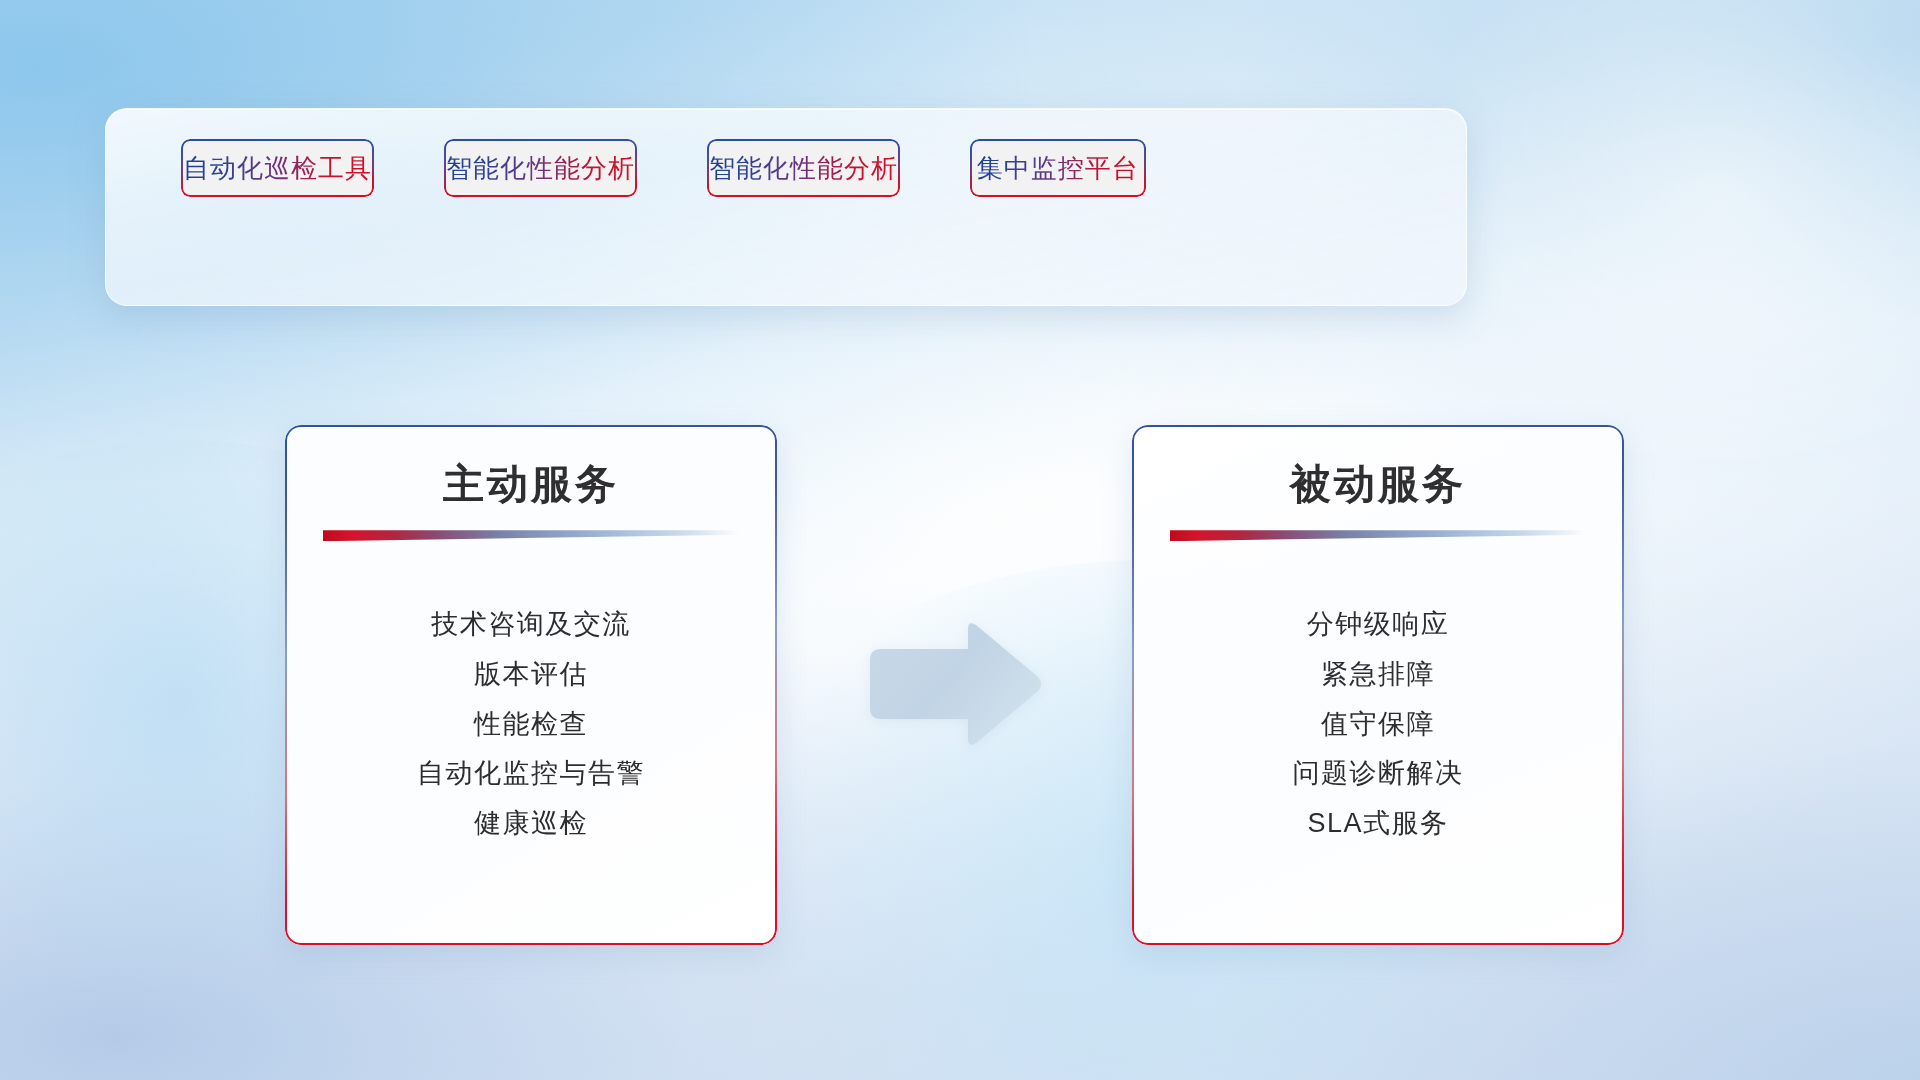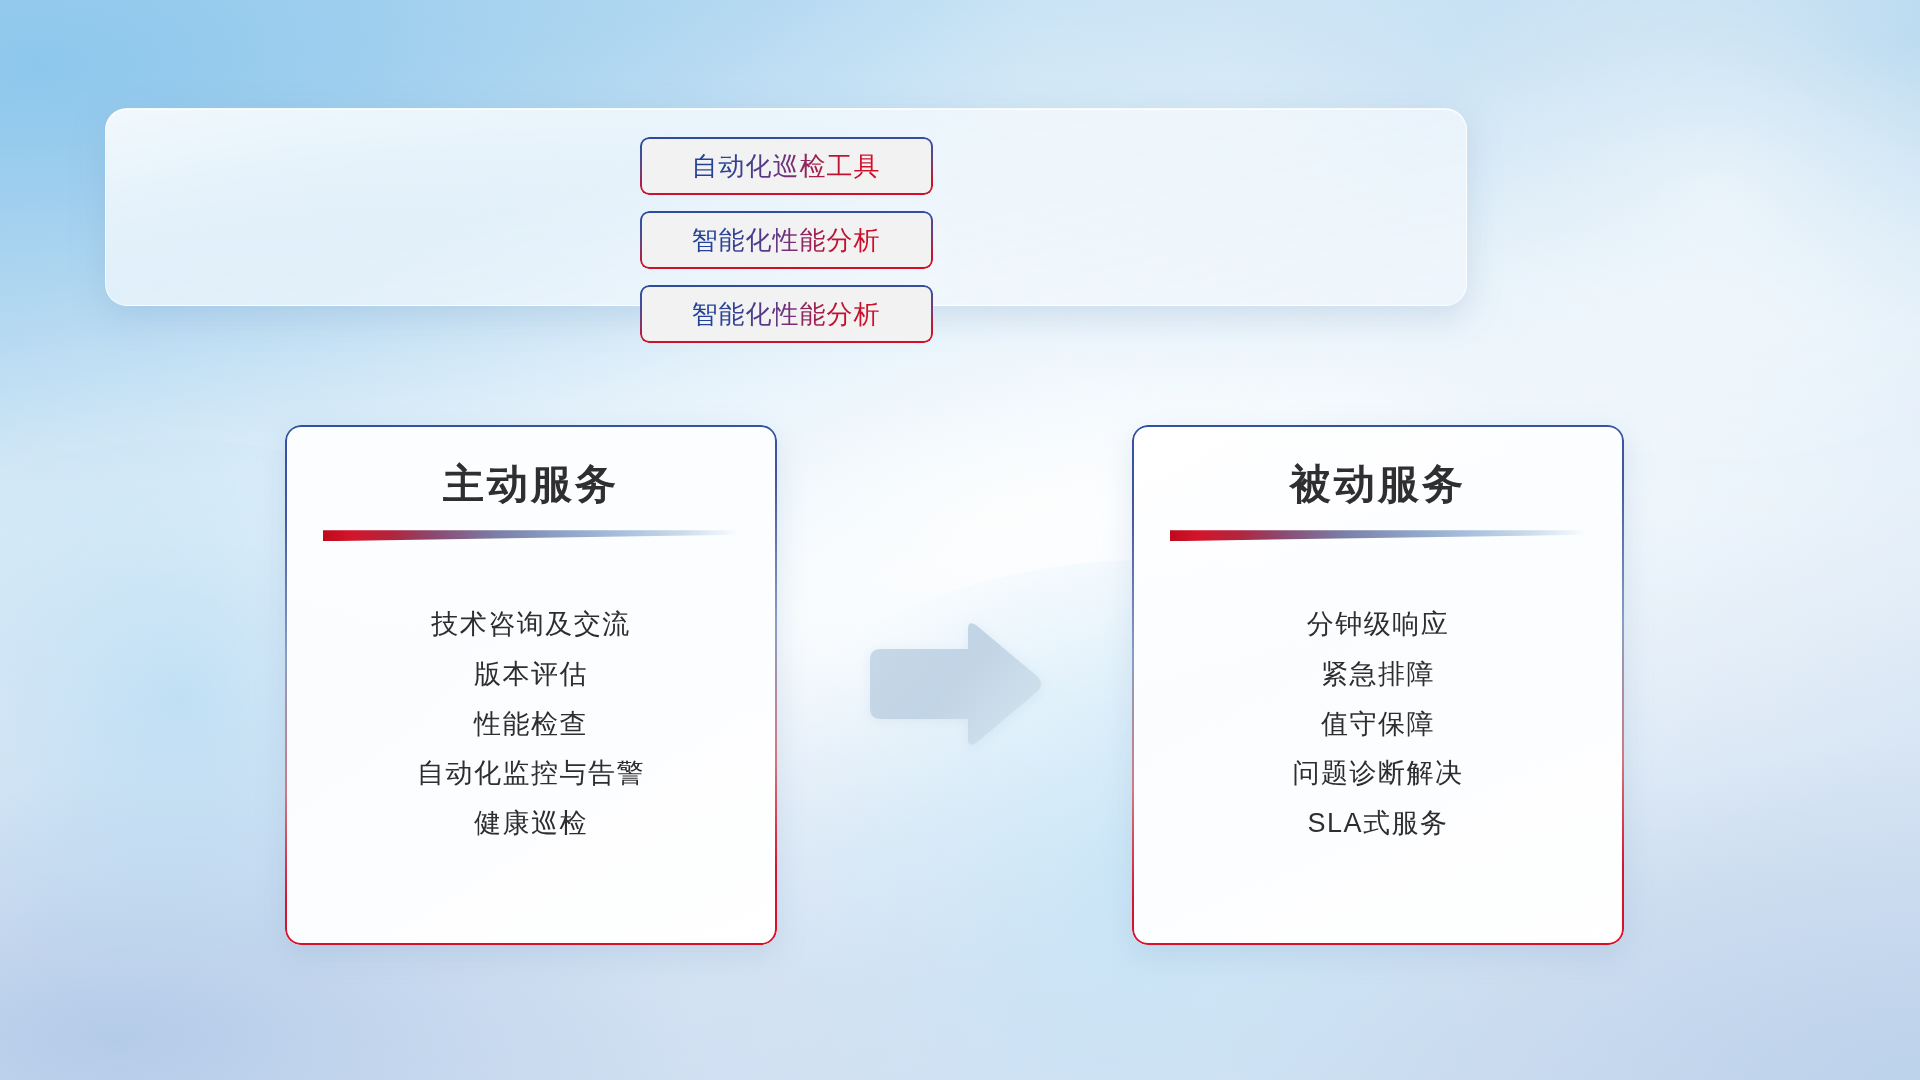--- a/index.html
+++ b/index.html
@@ -36,21 +36,21 @@
   
   #top-panel {
     position: absolute;
     left: 105px; top: 108px;
     width: 1362px; height: 198px;
     border-radius: 22px;
     background: linear-gradient(168deg, rgba(255,255,255,0.88) 0%, rgba(255,255,255,0.60) 38%, rgba(243,248,253,0.52) 100%);
     box-shadow: 0 10px 34px rgba(120,155,195,0.26), inset 0 1px 0 rgba(255,255,255,0.95);
     border: 1px solid rgba(255,255,255,0.72);
     display: grid;
-    grid-template-columns: repeat(1, 1fr);
+    grid-template-columns: repeat(5, 1fr);
     grid-template-rows: repeat(2, 1fr);
     column-gap: 70px;
     row-gap: 16px;
     padding: 28px 75px;
     align-items: center;
     justify-items: center;
   }
 
   .tag {
     position: relative;
@@ -191,20 +191,23 @@
 
     <div class="tag">
       <span class="tag-label">智能化性能分析</span>
     </div>
 
     <div class="tag">
       <span class="tag-label">智能化性能分析</span>
     </div>
 
 
+    <div class="tag">
+      <span class="tag-label">集中监控平台</span>
+    </div>
 
   </div>
 
   <div class="card" id="card-active">
     <div class="card-title">主动服务</div>
     <div class="card-divider"></div>
     <div class="card-list">
       <div class="card-list-item">技术咨询及交流</div>
       <div class="card-list-item">版本评估</div>
       <div class="card-list-item">性能检查</div>

